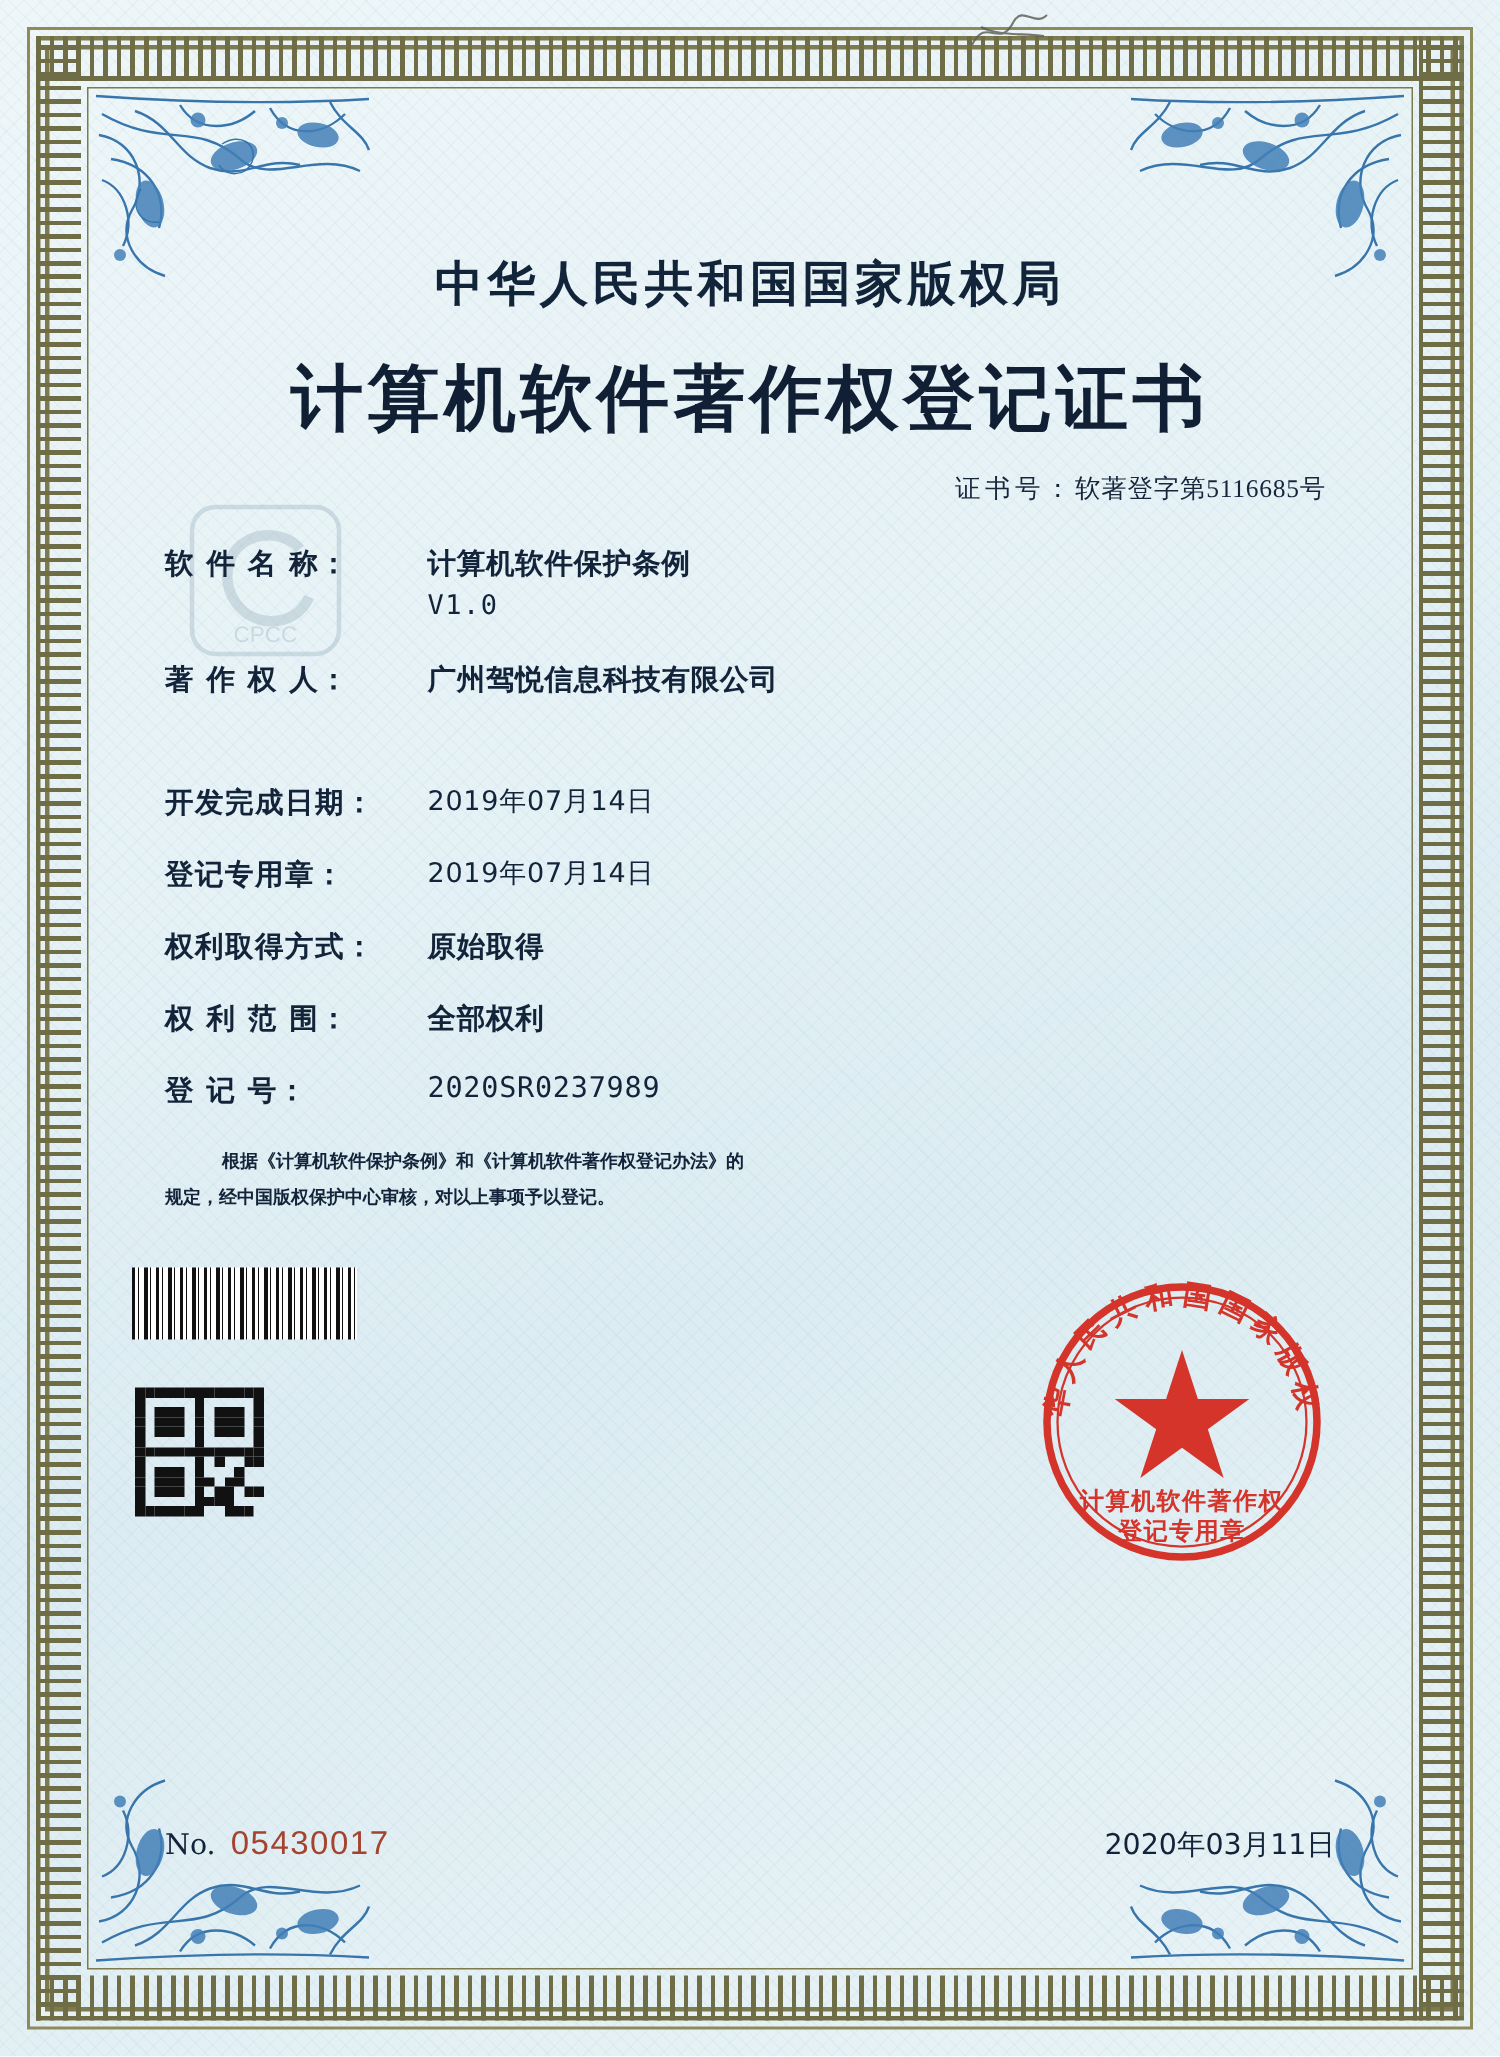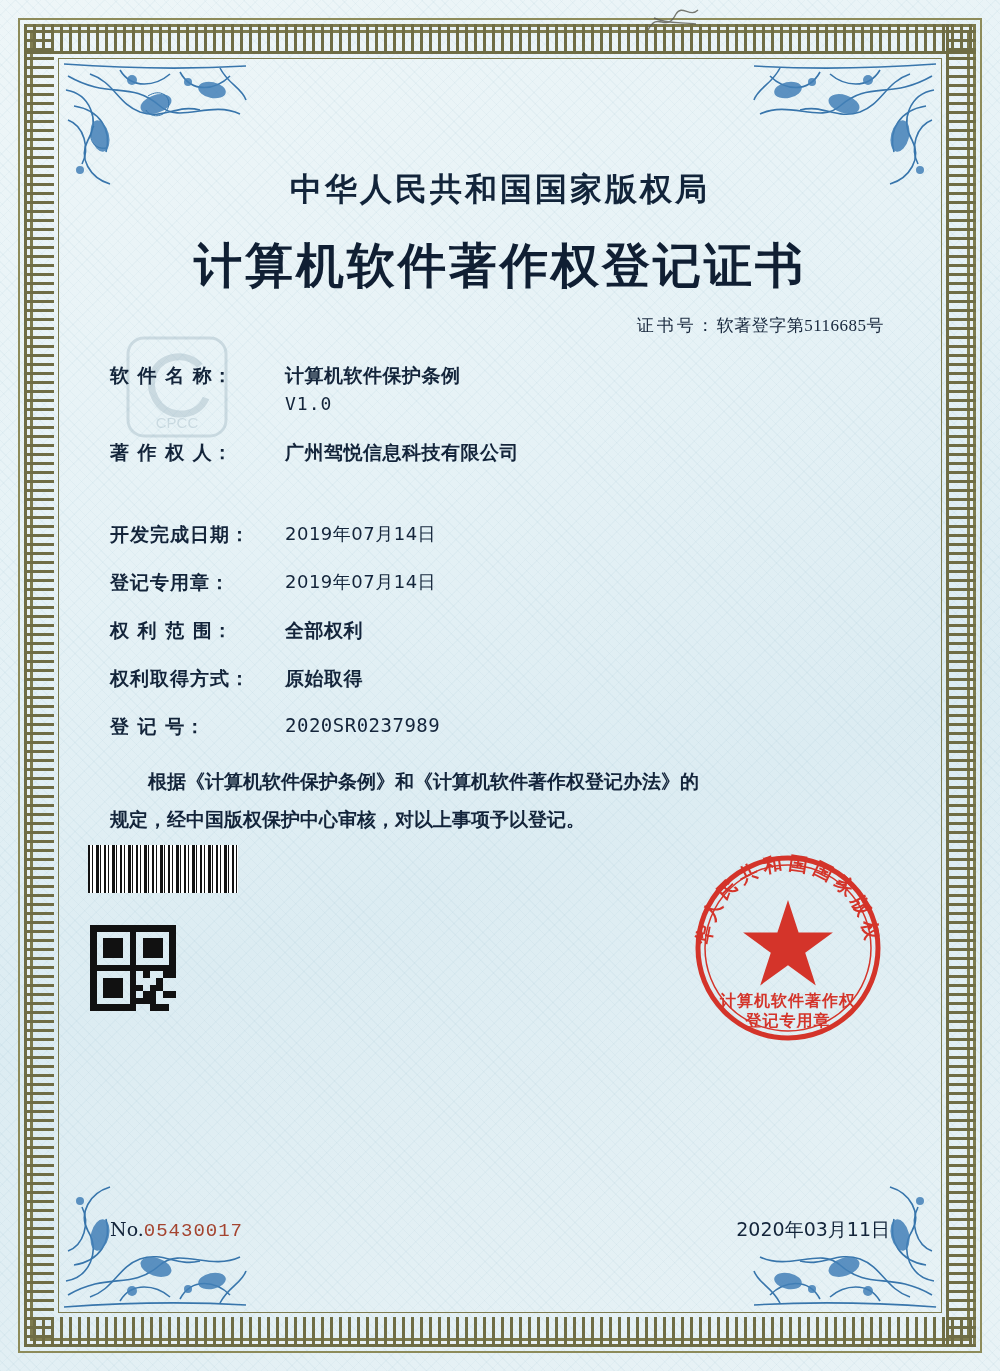--- a/index.html
+++ b/index.html
@@ -171,21 +171,21 @@
     letter-spacing: 0.5px;
   }
   .date-val {
     font-family: "DejaVu Sans", sans-serif;
     font-weight: normal;
     font-size: 18px;
   }
 
   .statement {
     margin-top: 22px;
-    font-size: 19px;
+    font-size: 12px;
     line-height: 2.0;
     color: #13243a;
     font-family: "DejaVu Serif", serif;
     font-weight: bold;
     text-indent: 38px;
   }
   .statement .line2 { text-indent: 0; display: block; }
 
   
   .watermark {
@@ -249,24 +249,25 @@
     display: flex;
     justify-content: space-between;
     align-items: baseline;
     font-size: 19px;
     color: #13243a;
   }
   .footer .sn {
     font-family: "DejaVu Serif", serif;
   }
   .footer .sn .num {
-    font-family: Liberation Mono, monospace;
+    font-family: Liberation Sans, sans-serif;
     color: #a4442f;
     letter-spacing: 1px;
-    font-size: 19px;
+    margin-left: 10px;
+    font-size: 22px;
   }
   .footer .date {
     font-family: "DejaVu Sans", sans-serif;
     font-size: 19px;
     color: #13243a;
   }
   .scribble {
     position: absolute;
     left: 640px;
     top: 4px;
@@ -431,27 +432,27 @@
         <div class="field-label">开发完成日期：</div>
         <div class="field-value date-val">2019年07月14日</div>
       </div>
 
       <div class="field-row tight">
         <div class="field-label">登记专用章：</div>
         <div class="field-value date-val">2019年07月14日</div>
       </div>
 
       <div class="field-row tight">
+        <div class="field-label">权利取得方式：</div>
+        <div class="field-value">原始取得</div>
+      </div>
+
+      <div class="field-row tight">
         <div class="field-label spread">权 利 范 围：</div>
         <div class="field-value">全部权利</div>
-      </div>
-
-      <div class="field-row tight">
-        <div class="field-label">权利取得方式：</div>
-        <div class="field-value">原始取得</div>
       </div>
 
       <div class="field-row tight">
         <div class="field-label spread">登 记 号：</div>
         <div class="field-value mono-val">2020SR0237989</div>
       </div>
 
     </div>
 
     <div class="statement">

